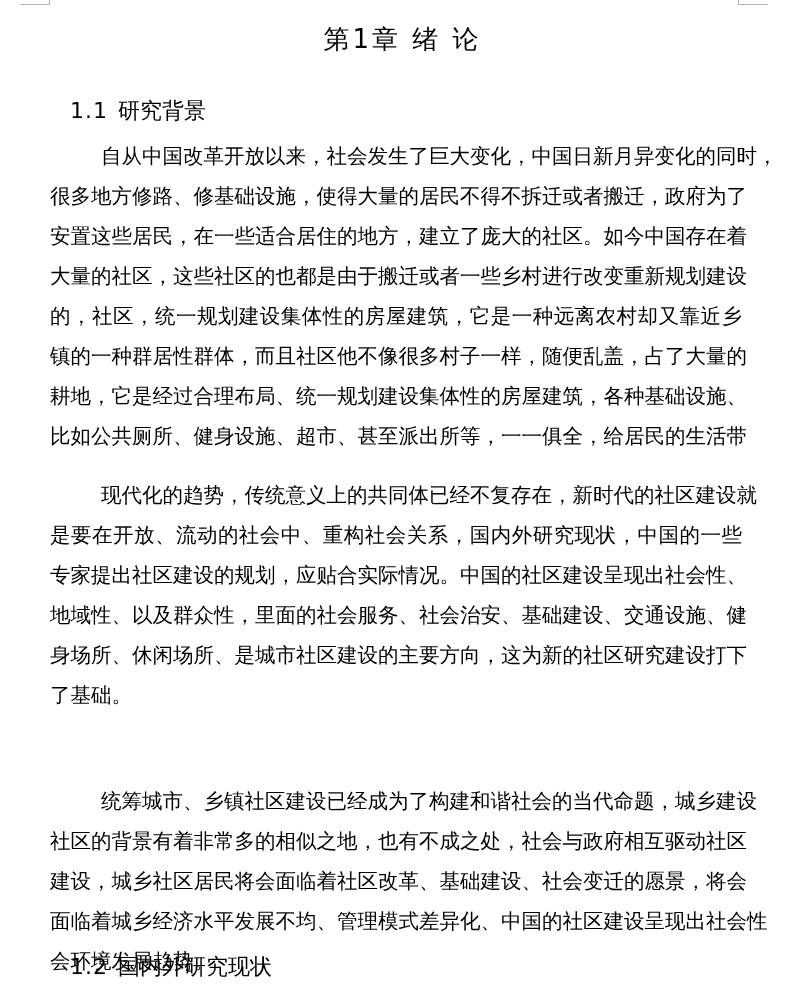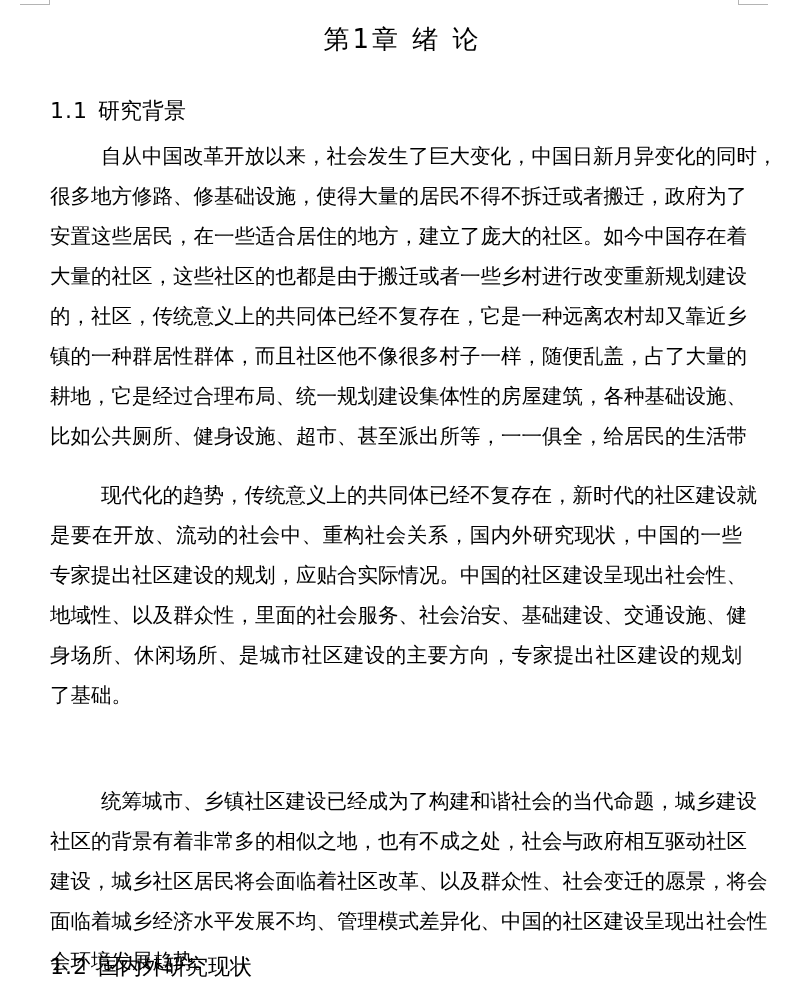--- a/index.html
+++ b/index.html
@@ -55,20 +55,21 @@
       font-family: "DejaVu Sans", "Liberation Sans", sans-serif;
       font-size: 22px;
       line-height: 30px;
       font-weight: normal;
       margin: 0;
       white-space: nowrap;
     }
     .section-heading .num {
       margin-right: 10px;
       letter-spacing: 1px;
+      margin-left: 20px;
     }
     .body-text {
       position: absolute;
       left: 50px;
       width: 692px;
       font-family: "DejaVu Serif", "Liberation Serif", serif;
       font-size: 20.5px;
       line-height: 40px;
       margin: 0;
     }
@@ -98,39 +99,39 @@
 
   <h2 class="section-heading" style="top:96px;">
     <span class="num">1.1</span><span>研究背景</span>
   </h2>
 
   <div class="body-text" style="top:136px;">
     <span class="line indent">自从中国改革开放以来，社会发生了巨大变化，中国日新月异变化的同时，</span>
     <span class="line">很多地方修路、修基础设施，使得大量的居民不得不拆迁或者搬迁，政府为了</span>
     <span class="line">安置这些居民，在一些适合居住的地方，建立了庞大的社区。如今中国存在着</span>
     <span class="line">大量的社区，这些社区的也都是由于搬迁或者一些乡村进行改变重新规划建设</span>
-    <span class="line">的，社区，传统意义上的共同体已经不复存在，它是一种远离农村却又靠近乡</span>
+    <span class="line">的，社区，统一规划建设集体性的房屋建筑，它是一种远离农村却又靠近乡</span>
     <span class="line">镇的一种群居性群体，而且社区他不像很多村子一样，随便乱盖，占了大量的</span>
     <span class="line">耕地，它是经过合理布局、统一规划建设集体性的房屋建筑，各种基础设施、</span>
     <span class="line">比如公共厕所、健身设施、超市、甚至派出所等，一一俱全，给居民的生活带</span>
   </div>
 
   <div class="body-text" style="top:475px;font-family:Liberation Serif, serif;">
     <span class="line indent">现代化的趋势，传统意义上的共同体已经不复存在，新时代的社区建设就</span>
     <span class="line">是要在开放、流动的社会中、重构社会关系，国内外研究现状，中国的一些</span>
     <span class="line">专家提出社区建设的规划，应贴合实际情况。中国的社区建设呈现出社会性、</span>
     <span class="line">地域性、以及群众性，里面的社会服务、社会治安、基础建设、交通设施、健</span>
-    <span class="line">身场所、休闲场所、是城市社区建设的主要方向，专家提出社区建设的规划</span>
+    <span class="line">身场所、休闲场所、是城市社区建设的主要方向，这为新的社区研究建设打下</span>
     <span class="line last">了基础。</span>
   </div>
 
   <div class="body-text" style="top:741px;margin-top:40px;">
     <span class="line indent">统筹城市、乡镇社区建设已经成为了构建和谐社会的当代命题，城乡建设</span>
     <span class="line">社区的背景有着非常多的相似之地，也有不成之处，社会与政府相互驱动社区</span>
-    <span class="line">建设，城乡社区居民将会面临着社区改革、以及群众性、社会变迁的愿景，将会</span>
+    <span class="line">建设，城乡社区居民将会面临着社区改革、基础建设、社会变迁的愿景，将会</span>
     <span class="line">面临着城乡经济水平发展不均、管理模式差异化、中国的社区建设呈现出社会性</span>
     <span class="line last">会环境发展趋势。</span>
   </div>
 
   <h2 class="section-heading" style="top:952px;text-align:center;">
     <span class="num">1.2</span><span>国内外研究现状</span>
   </h2>
 
 </div>
 

